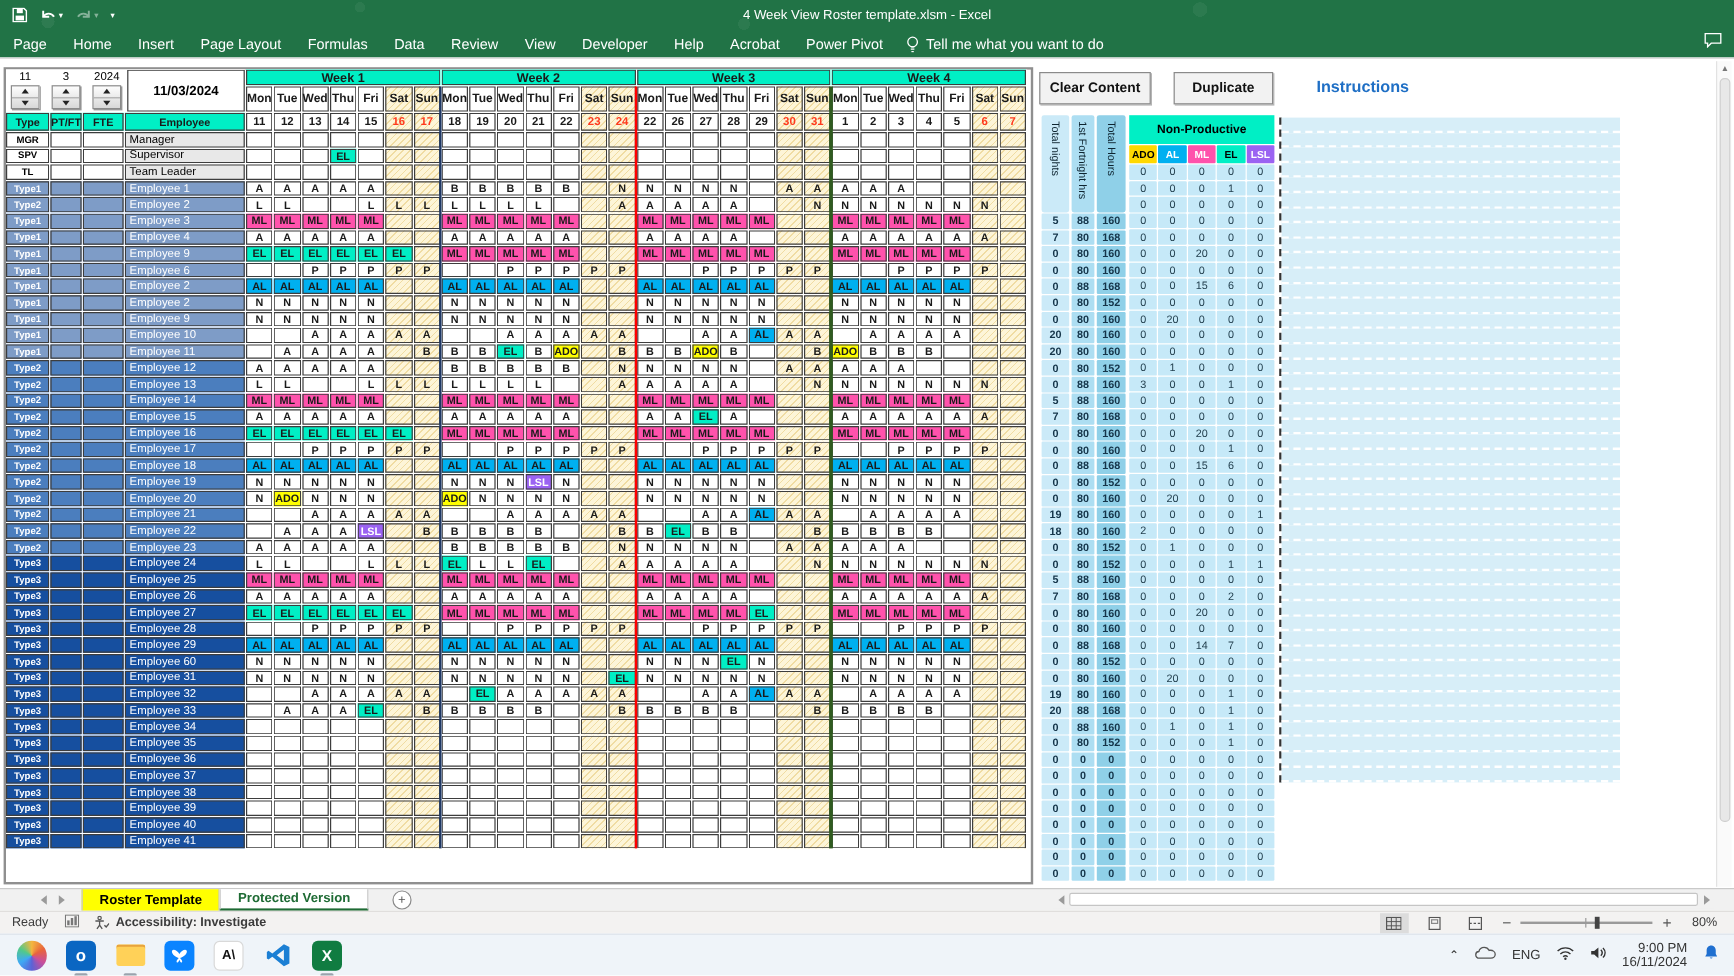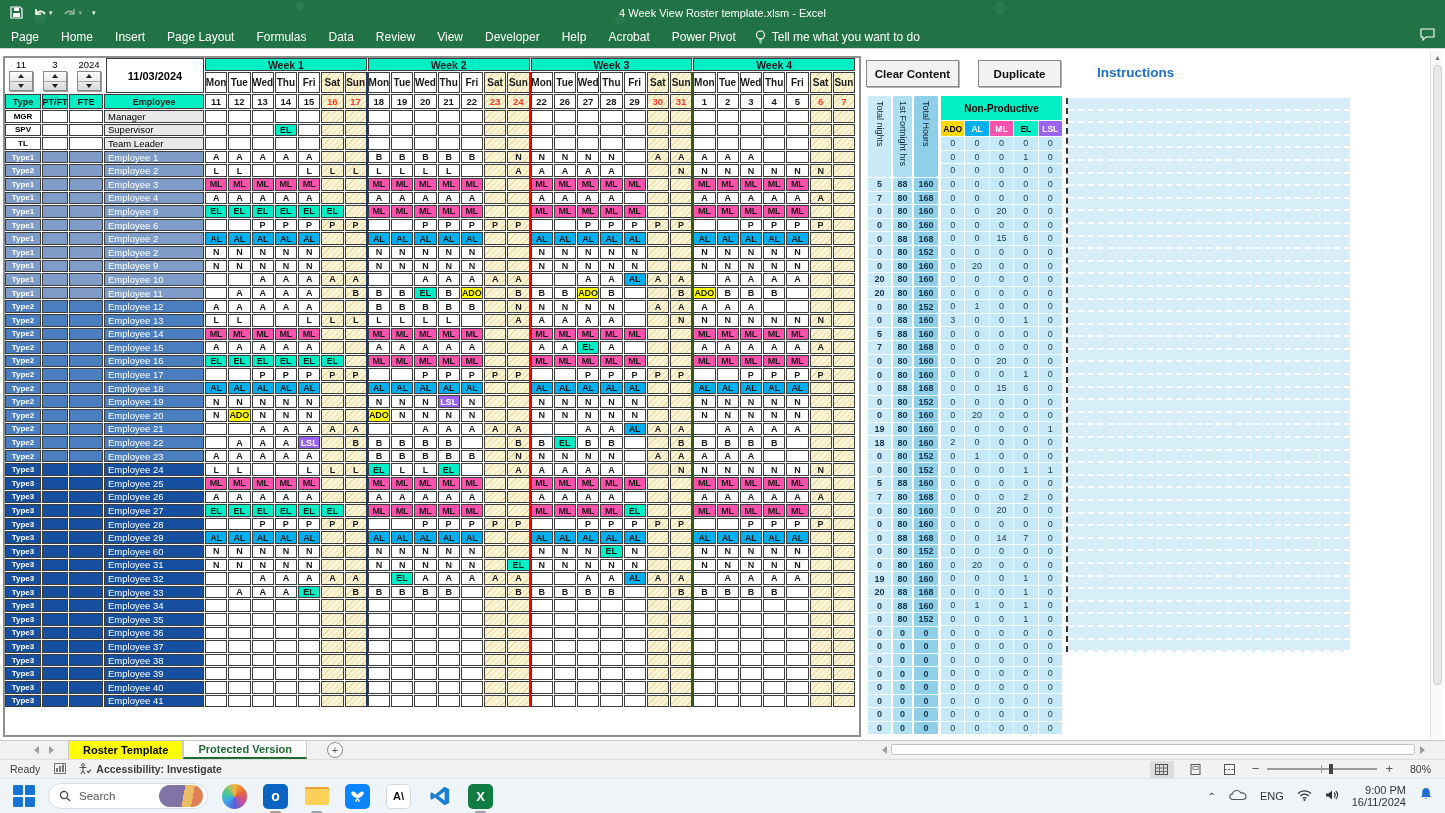--- a/index.html
+++ b/index.html
@@ -2397,36 +2397,20 @@
             <span class="zoom-notch"></span>
             <span class="zoom-thumb"></span>
           </span>
         <span class="zoom-pm">+</span>
       </span>
       <span class="zoom-pct">80%</span>
     </span>
   </div>
 
   <div id="taskbar">
-    <div class="tb-left">
-      <div class="start">
-          <div></div>
-          <div></div>
-          <div></div>
-          <div></div>
-        </div>
-      <div class="search-pill">
-        <svg width="12" height="12" viewBox="0 0 12 12">
-            <circle cx="5" cy="5" r="3.6" fill="none" stroke="#444" stroke-width="1.2"></circle>
-            <line x1="8" y1="8" x2="11" y2="11" stroke="#444" stroke-width="1.2"></line>
-          </svg>
-        <span>Search</span>
-        <span class="search-img"></span>
-      </div>
-    </div>
     <div class="tb-icons">
       <div class="appicon ic-copilot"></div>
       <div class="appicon ic-outlook">
           <span>o</span>
           <span class="runline"></span>
         </div>
       <div class="appicon ic-folder">
           <div class="folder-shape"></div>
           <span class="runline"></span>
         </div>

